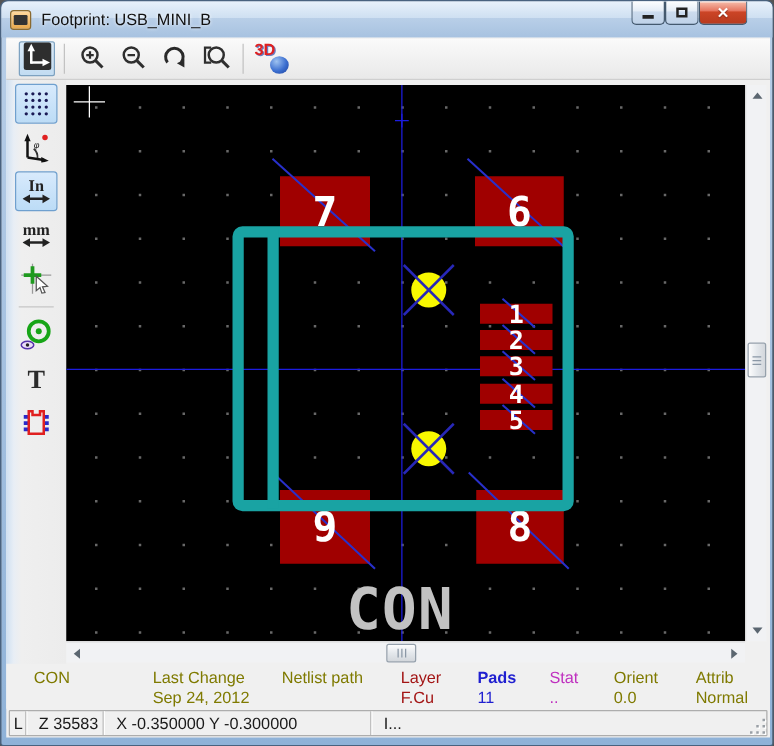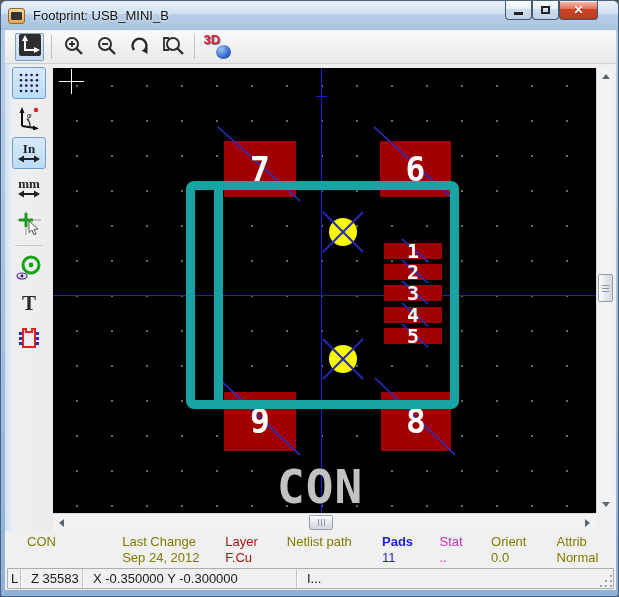--- a/index.html
+++ b/index.html
@@ -558,27 +558,27 @@
     </div>
 
     <div class="status-fields" id="status-fields">
         <div class="status-col" style="width: 96px;">
           <span style="color: rgb(127, 122, 0);">CON</span>
         </div>
         <div class="status-col" style="width: 104px;">
           <span style="color: rgb(127, 122, 0);">Last Change</span>
           <span style="color: rgb(127, 122, 0);">Sep 24, 2012</span>
         </div>
+        <div class="status-col" style="width: 96px;">
+          <span style="color: rgb(127, 122, 0);">Netlist path</span>
+          <span style="color: rgb(127, 122, 0);"></span>
+        </div>
         <div class="status-col" style="width: 62px;">
           <span style="color: rgb(163, 21, 21);">Layer</span>
           <span style="color: rgb(163, 21, 21);">F.Cu</span>
-        </div>
-        <div class="status-col" style="width: 96px;">
-          <span style="color: rgb(127, 122, 0);">Netlist path</span>
-          <span style="color: rgb(127, 122, 0);"></span>
         </div>
         <div class="status-col" style="width: 58px;">
           <span style="color: rgb(31, 31, 208); font-weight: bold;">Pads</span>
           <span style="color: rgb(31, 31, 208);">11</span>
         </div>
         <div class="status-col" style="width: 52px;">
           <span style="color: rgb(191, 48, 191);">Stat</span>
           <span style="color: rgb(191, 48, 191);">..</span>
         </div>
         <div class="status-col" style="width: 66px;">

